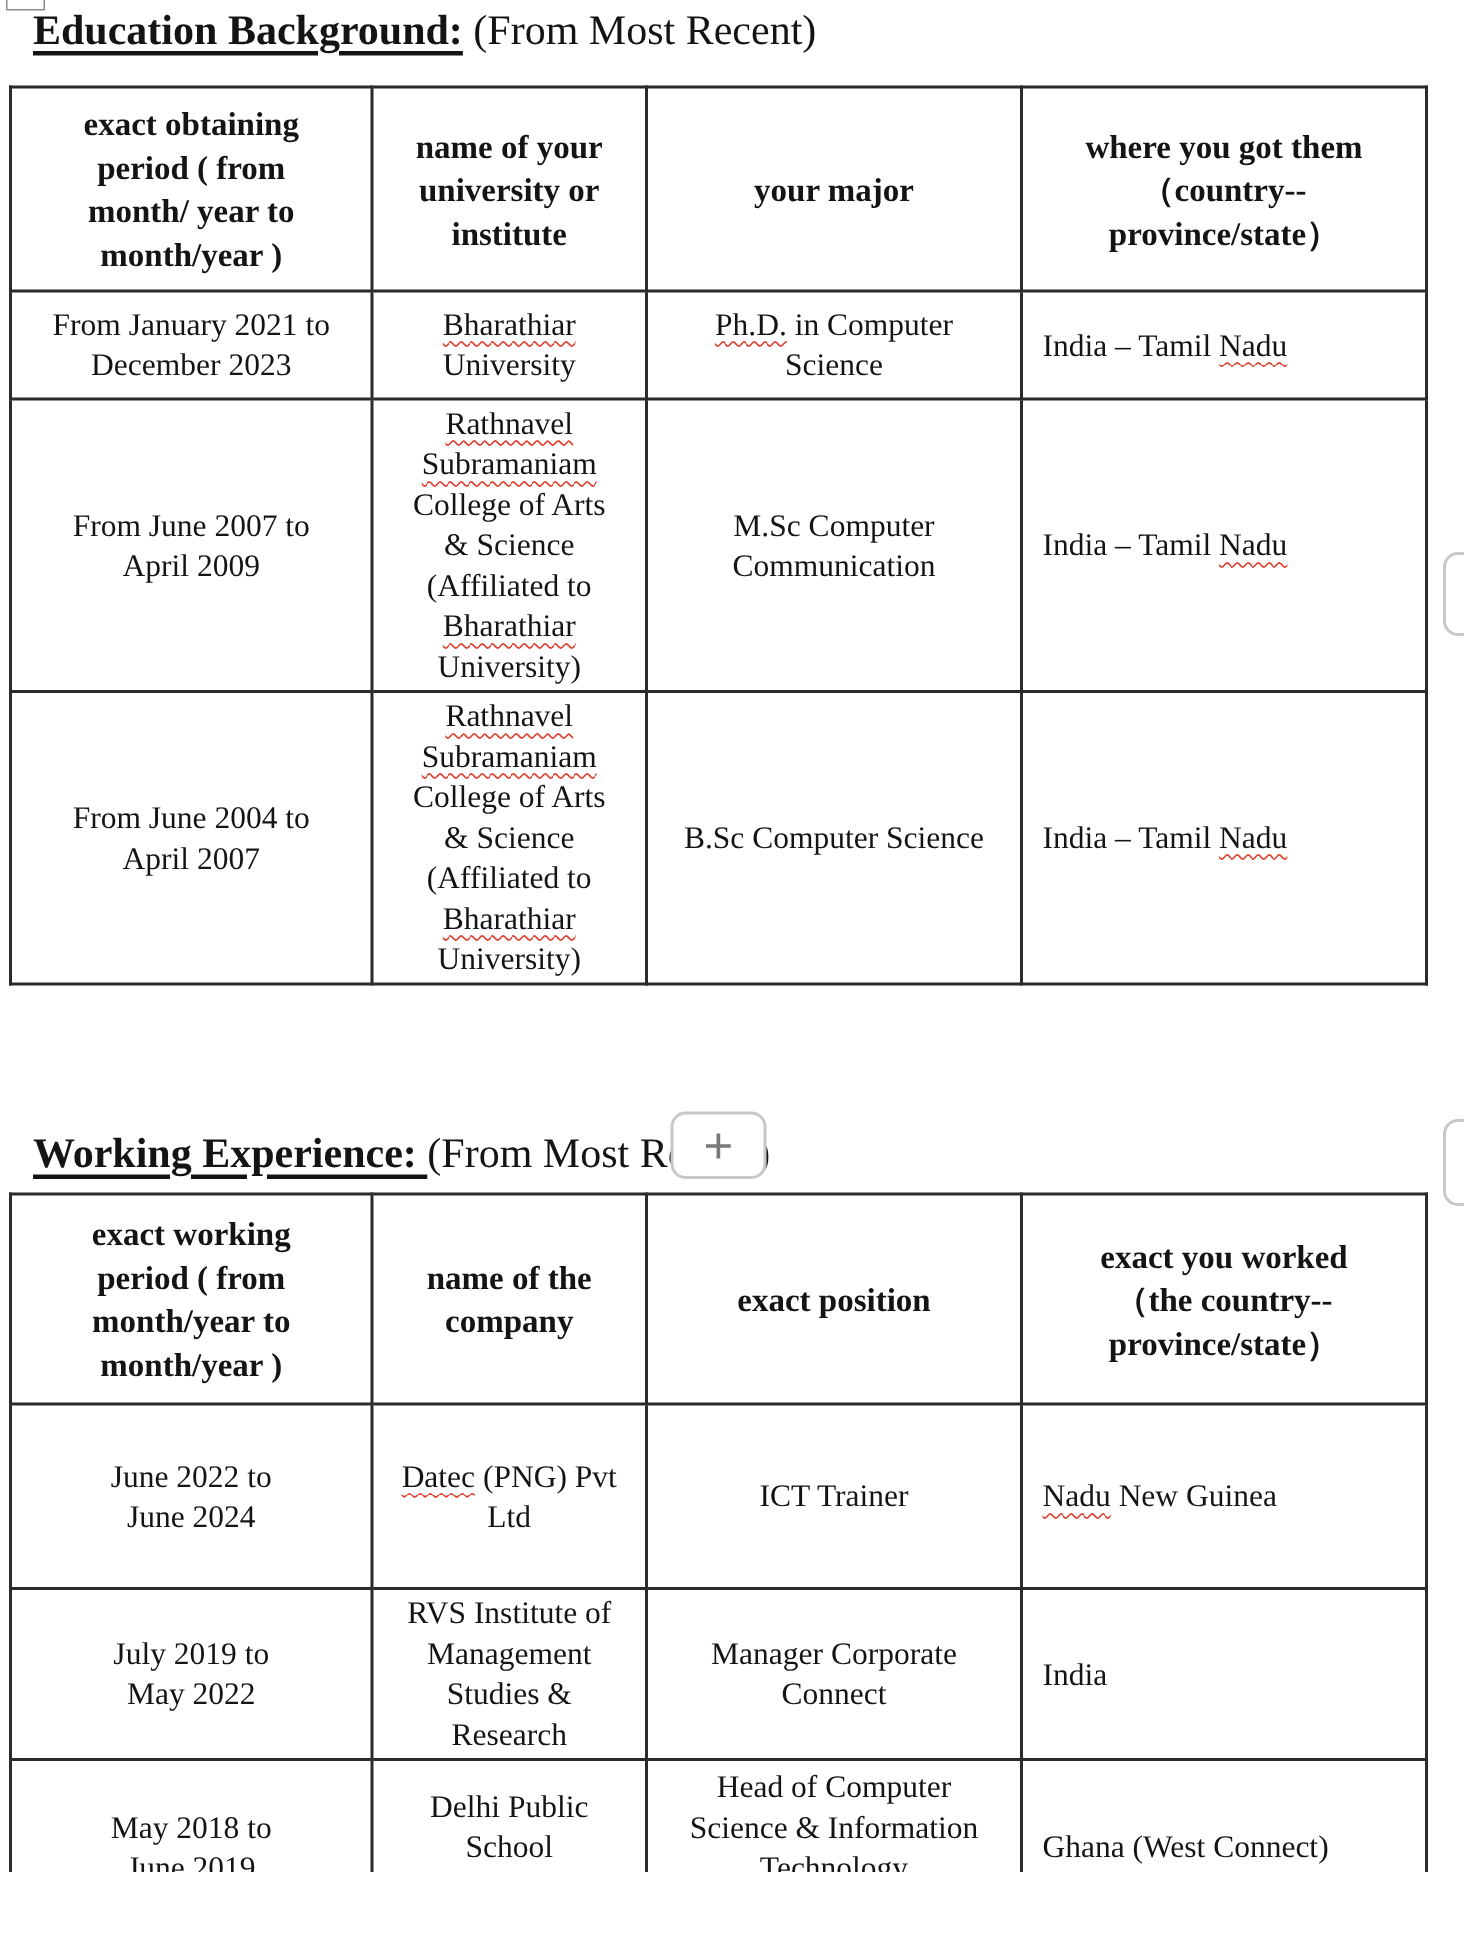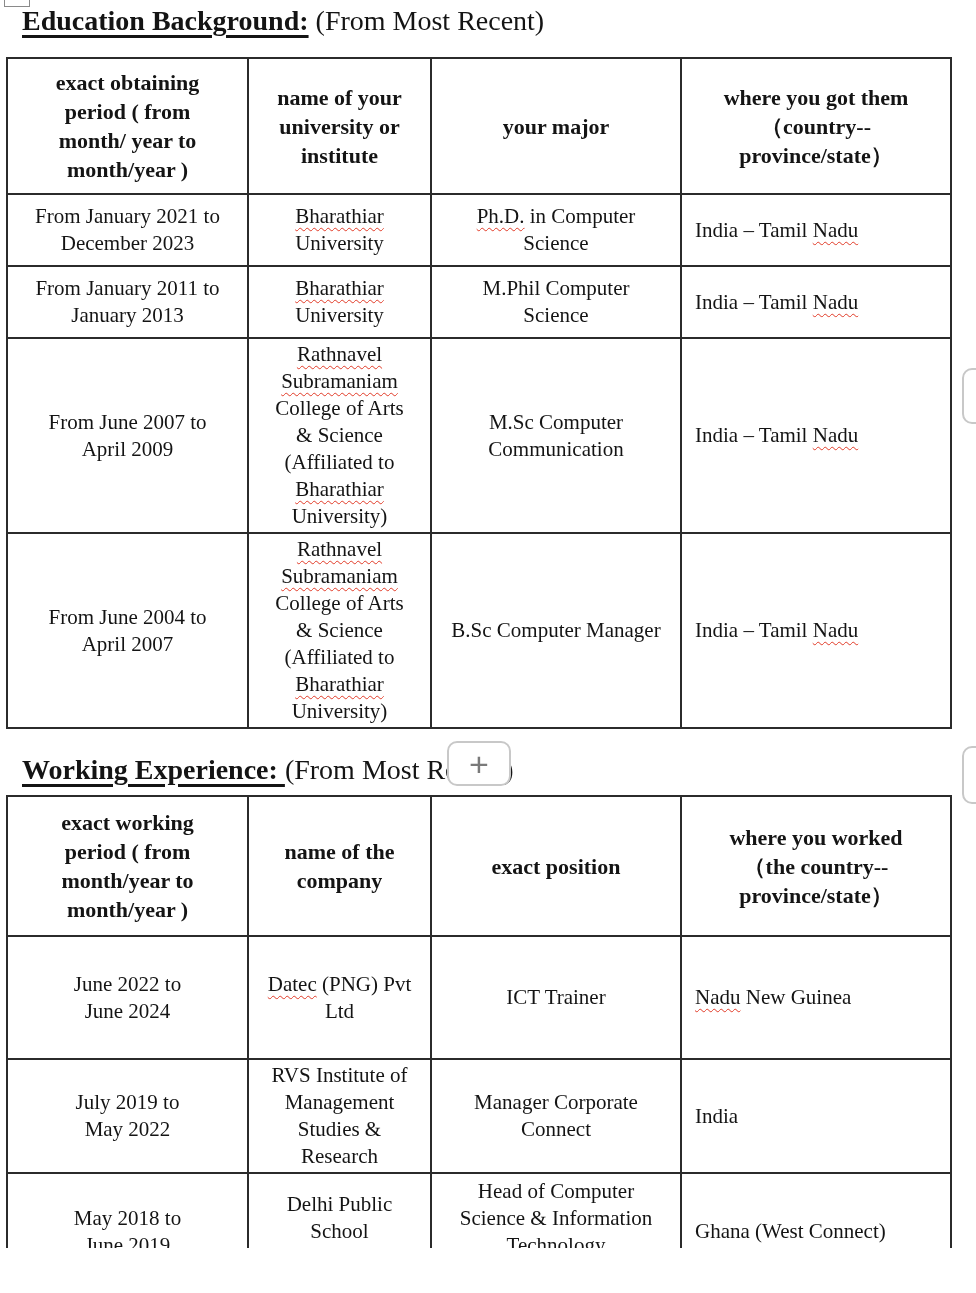--- a/index.html
+++ b/index.html
@@ -91,29 +91,20 @@
         <tr>
           <td><span>From January 2021 to
 December 2023</span></td>
           <td><span class="sp">Bharathiar</span><span>
 University</span></td>
           <td><span class="sp">Ph.D.</span><span> in Computer
 Science</span></td>
           <td><span>India – Tamil </span><span class="sp">Nadu</span></td>
         </tr>
         <tr>
-          <td><span>From January 2011 to
-January 2013</span></td>
-          <td><span class="sp">Bharathiar</span><span>
-University</span></td>
-          <td><span>M.Phil Computer
-Science</span></td>
-          <td><span>India – Tamil </span><span class="sp">Nadu</span></td>
-        </tr>
-        <tr>
           <td><span>From June 2007 to
 April 2009</span></td>
           <td><span class="sp">Rathnavel</span><span>
 </span><span class="sp">Subramaniam</span><span>
 College of Arts
 &amp; Science
 (Affiliated to
 </span><span class="sp">Bharathiar</span><span>
 University)</span></td>
           <td><span>M.Sc Computer
@@ -123,21 +114,21 @@
         <tr>
           <td><span>From June 2004 to
 April 2007</span></td>
           <td><span class="sp">Rathnavel</span><span>
 </span><span class="sp">Subramaniam</span><span>
 College of Arts
 &amp; Science
 (Affiliated to
 </span><span class="sp">Bharathiar</span><span>
 University)</span></td>
-          <td><span>B.Sc Computer Manager</span></td>
+          <td><span>B.Sc Computer Science</span></td>
           <td><span>India – Tamil </span><span class="sp">Nadu</span></td>
         </tr>
       </tbody>
   </table>
 
   <h2 id="work-title" class="sec-title"><span class="title-main">Working Experience: </span><span class="title-suffix">(From Most Recent)</span></h2>
 
   <table id="work-table">
     <colgroup>
       <col class="c1">
@@ -147,21 +138,21 @@
     </colgroup>
     <thead>
         <tr>
           <th>exact working
 period ( from
 month/year to
 month/year )</th>
           <th>name of the
 company</th>
           <th>exact position</th>
-          <th>where you worked
+          <th>exact you worked
 （the country--
 province/state）</th>
         </tr>
       </thead>
     <tbody>
         <tr>
           <td><span>June 2022 to
 June 2024</span></td>
           <td><span class="sp">Datec</span><span> (PNG) Pvt
 Ltd</span></td>

